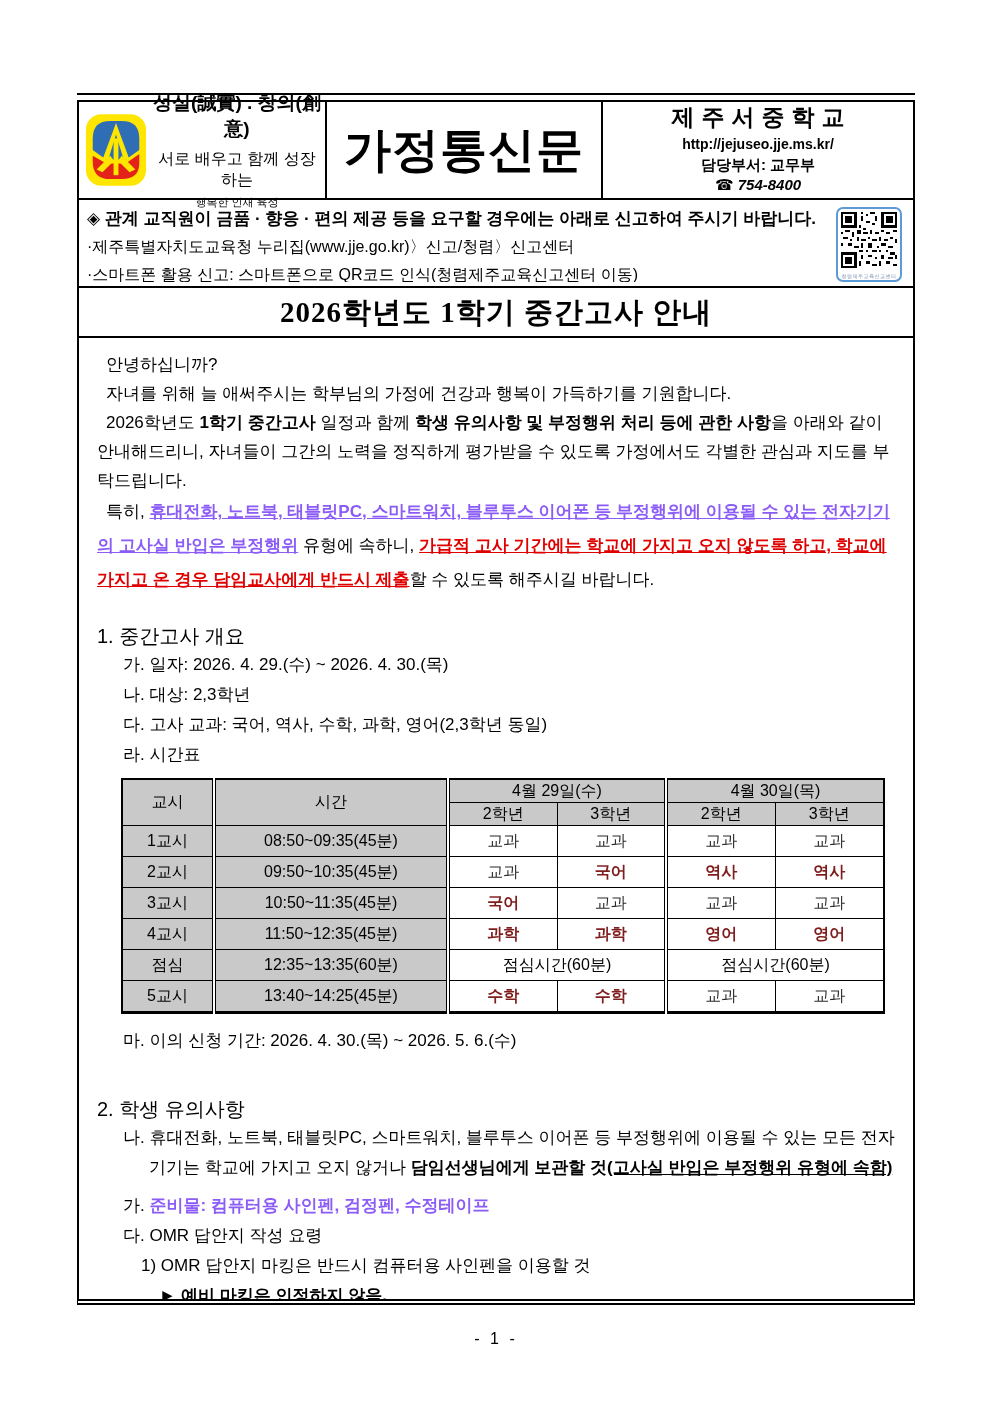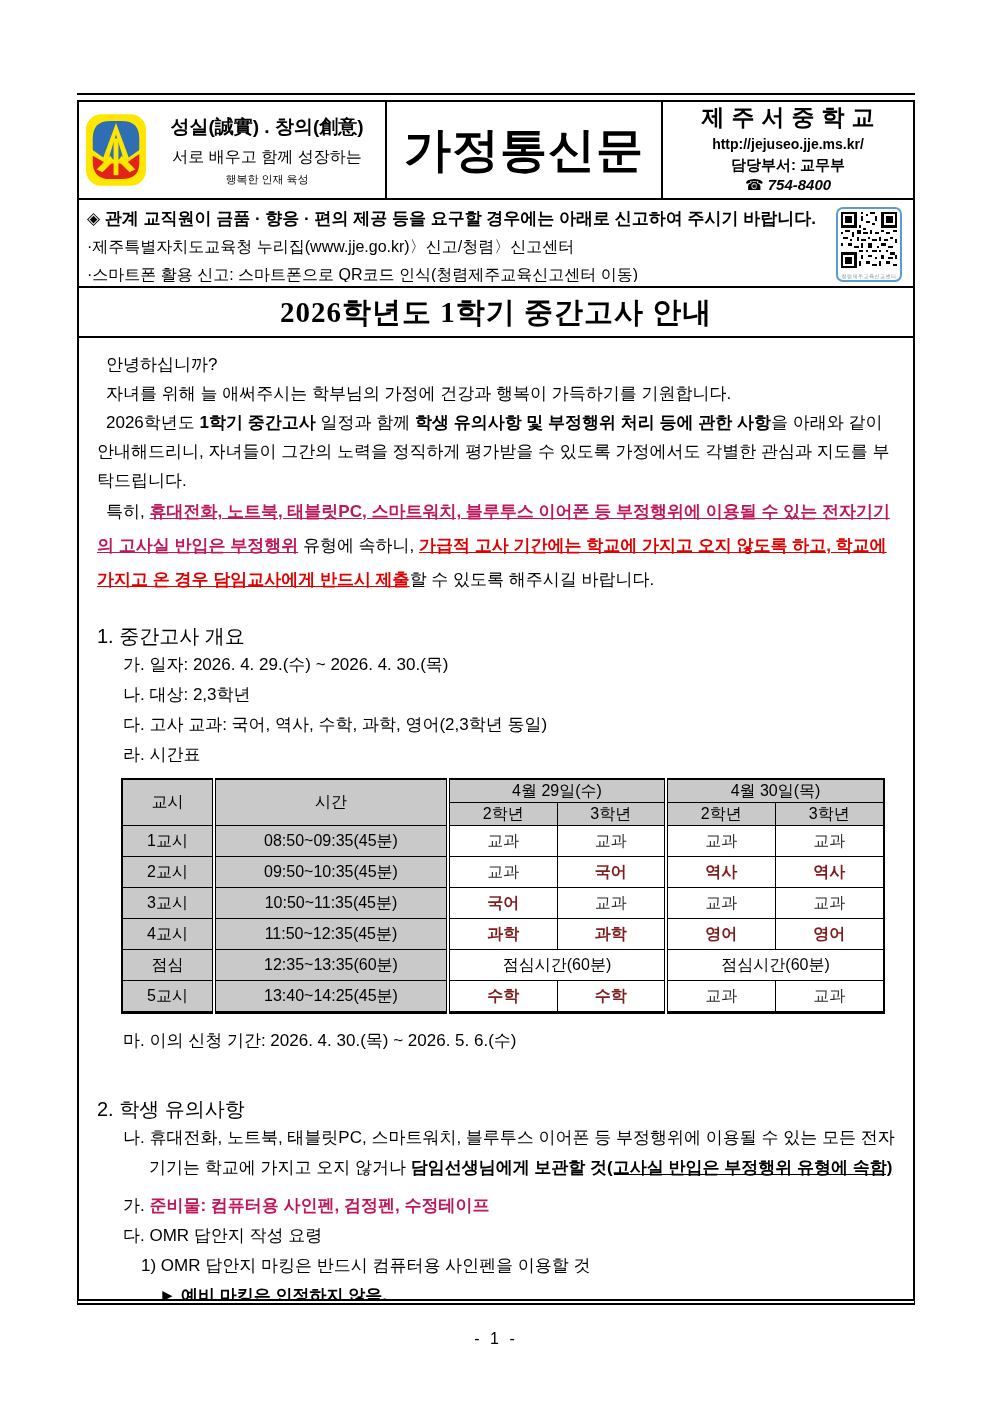--- a/index.html
+++ b/index.html
@@ -6,21 +6,21 @@
   body {
     width:992px; height:1403px; position:relative;
     background:#ffffff; color:#000;
     font-family:"Liberation Sans","DejaVu Sans",sans-serif;
   }
   .sheet { position:absolute; left:77px; top:93px; width:838px; }
   .top-rule { border-top:2px solid #000; margin-bottom:5px; }
 
   
   .header-box { display:flex; border:2px solid #000; height:100px; box-sizing:border-box; }
-  .header-left { width:308px; display:flex; align-items:center; padding-left:6px; border-right:2px solid #000; box-sizing:border-box; }
+  .header-left { width:248px; display:flex; align-items:center; padding-left:6px; border-right:2px solid #000; box-sizing:border-box; }
   .logo-svg { flex:0 0 auto; margin-right:6px; }
   .motto { flex:1; text-align:center; padding-right:4px; }
   .motto1 { font-size:19px; font-weight:bold; }
   .motto2 { font-size:16px; margin-top:7px; }
   .motto3 { font-size:11px; margin-top:4px; }
   .header-mid { width:276px; display:flex; align-items:center; justify-content:center;
     font-size:47px; font-weight:bold; letter-spacing:1px; border-right:2px solid #000; box-sizing:border-box; }
   .header-right { flex:1; text-align:center; }
   .school-name { font-size:23px; font-weight:bold; letter-spacing:7px; text-indent:7px; }
   .school-url { font-size:14px; font-weight:bold; margin-top:3px; }
@@ -44,21 +44,21 @@
 
   
   .main-box { border:2px solid #000; border-top:0; border-bottom:6px double #000;
     height:967px; box-sizing:border-box; padding:12px 16px 0 18px; overflow:hidden; }
 
   .para { font-size:17px; line-height:29px; }
   .ind { text-indent:9px; }
   .warning { line-height:34px; margin-top:2px; }
   .b { font-weight:bold; }
   .u { text-decoration:underline; }
-  .blue { color:#be185d; }
+  .blue { color:#8b5cf6; }
   .red { color:#e00000; }
 
   .sec-heading { font-size:20px; margin-top:26px; }
   .sec-item { font-size:17px; line-height:30px; padding-left:26px; }
   .hang { padding-left:52px; text-indent:-26px; }
   .sub-item { font-size:17px; line-height:30px; padding-left:44px; }
   .note { display:flex; font-size:17px; line-height:30px; }
   .note .marker { width:22px; text-align:left; flex:0 0 auto; }
   .n1 { padding-left:62px; }
   .note-text { flex:1; }

